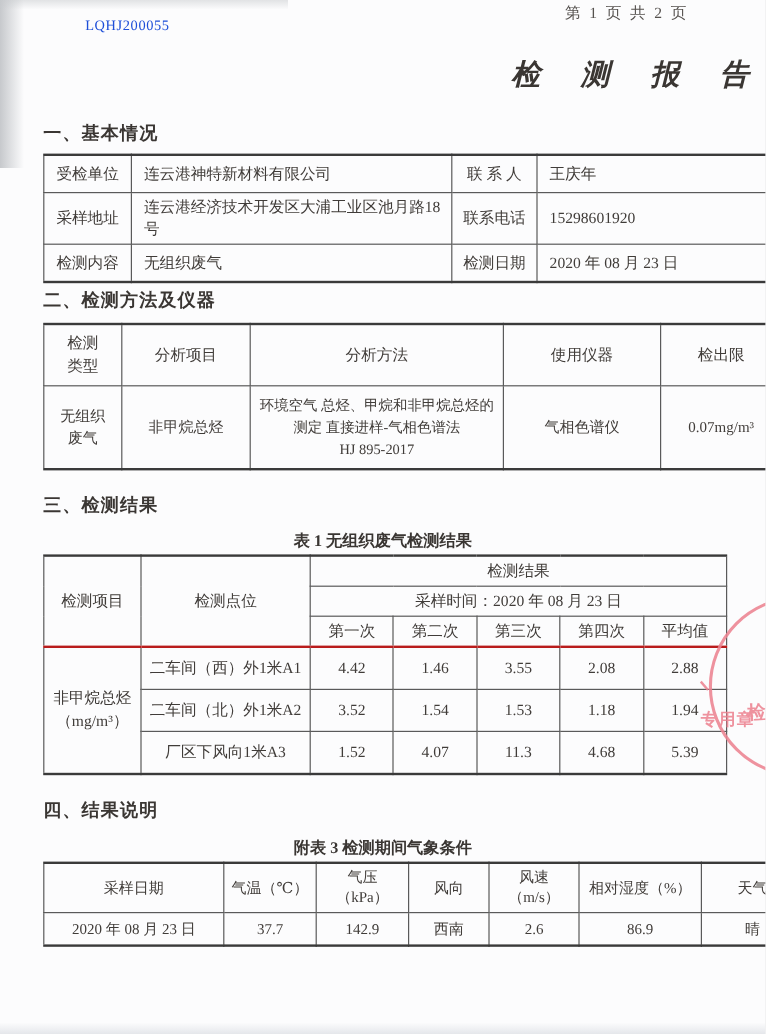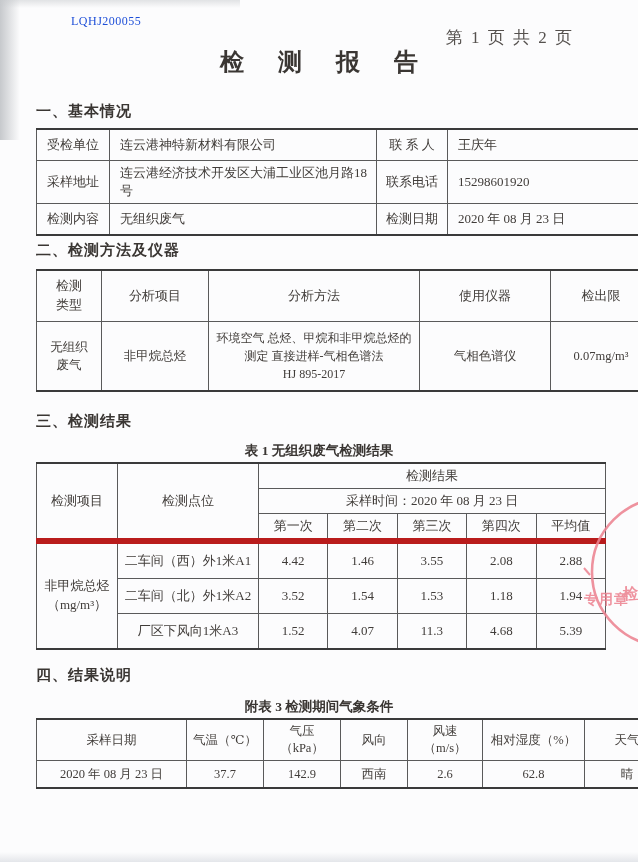--- a/index.html
+++ b/index.html
@@ -15,24 +15,24 @@
   }
   .scan-shadow-top{
     position:absolute; left:0; top:0; width:240px; height:8px;
     background:linear-gradient(to bottom,#c6c9cc,rgba(250,250,250,0)); opacity:.5;
   }
   .scan-shadow-bottom{
     position:absolute; left:0; bottom:0; width:638px; height:10px;
     background:linear-gradient(to top,#e4e6ea,rgba(252,252,253,0));
   }
   .hdr-no{position:absolute; left:71px; top:14px; font-size:12px; color:#1d4ed8; letter-spacing:.5px;}
-  .hdr-page{position:absolute; right:64px; top:26px; font-size:17px; color:#55514e; letter-spacing:2px;}
+  .hdr-page{position:absolute; right:64px; top:2px; font-size:13px; color:#55514e; letter-spacing:2px;}
   .title{
-    position:absolute; left:0; top:46px; width:100%; text-align:center;
-    font-size:24px; font-weight:bold; letter-spacing:14px; text-indent:14px; color:#3a3633;
+    position:absolute; left:0; top:46px; width:100%; text-align:right;
+    font-size:24px; font-weight:bold; letter-spacing:14px; text-indent:14px; color:#3a3633;font-style:italic;
   }
   .sec-heading{position:absolute; left:36px; font-size:15px; font-weight:bold; color:#3a3633; letter-spacing:1px;}
   .sec1{top:102px;} .sec2{top:241px;} .sec3{top:412px;} .sec4{top:666px;}
   .tbl-caption{position:absolute; left:0; width:100%; text-align:center; font-size:13.5px; font-weight:bold; color:#3a3633;}
   .cap3{top:442px;font-family:Liberation Serif, serif;} .cap4{top:698px;}
   .tblwrap{position:absolute; left:36px;}
   .t1wrap{top:128px;} .t2wrap{top:269px;} .t3wrap{top:462px;} .t4wrap{top:718px;}
   table{border-collapse:collapse; table-layout:fixed; width:570px;
         border-top:2px solid #3a3a3a; border-bottom:2px solid #3a3a3a;
         border-left:1px solid #5a5a5a; border-right:1px solid #5a5a5a;}
@@ -40,21 +40,21 @@
         text-align:center; padding:3px 4px; font-size:13px; color:#403c39;}
   .ml{white-space:pre-line; line-height:1.45;}
   .t1 td{height:24px;margin-left:48px;}
   .t1 .val{text-align:left; padding-left:10px;}
   .t1 .r2 td{height:36px;}
   .t2 th{height:44px;}
   .t2 td{height:62px; font-size:12.5px;}
   .t2 .method{font-size:12px; line-height:1.5;}
   .t3 th{height:18px; font-size:13px;}
   .t3 td{height:28px;}
-  .t3 tr.bfirst td{border-top:6px solid #b91c1c;}
+  .t3 tr.bfirst td{border-top:2px solid #b91c1c;}
   .t4 th{height:22px; font-size:12.5px;}
   .t4 td{height:20px; font-size:12.5px;}
   .stamp{position:absolute; left:576px; top:486px; width:170px; height:170px; opacity:.88;}
 </style>
 </head>
 <body>
 
 <div class="page">
 
   <div class="scan-shadow-left"></div>
@@ -179,21 +179,21 @@
         <th style="width:66px">风速（m/s）</th>
         <th style="width:93px">相对湿度（%）</th>
         <th style="width:76px">天气</th>
       </tr>
       <tr>
         <td>2020 年 08 月 23 日</td>
         <td>37.7</td>
         <td>142.9</td>
         <td>西南</td>
         <td>2.6</td>
-        <td>62.8</td>
+        <td>86.9</td>
         <td>晴</td>
       </tr>
     </tbody>
       </table>
   </div>
 
   <svg class="stamp" viewBox="0 0 170 170">
     <defs>
       <path id="sealArc" d="M 45 112 A 52 52 0 0 0 99 35" fill="none"></path>
     </defs>

